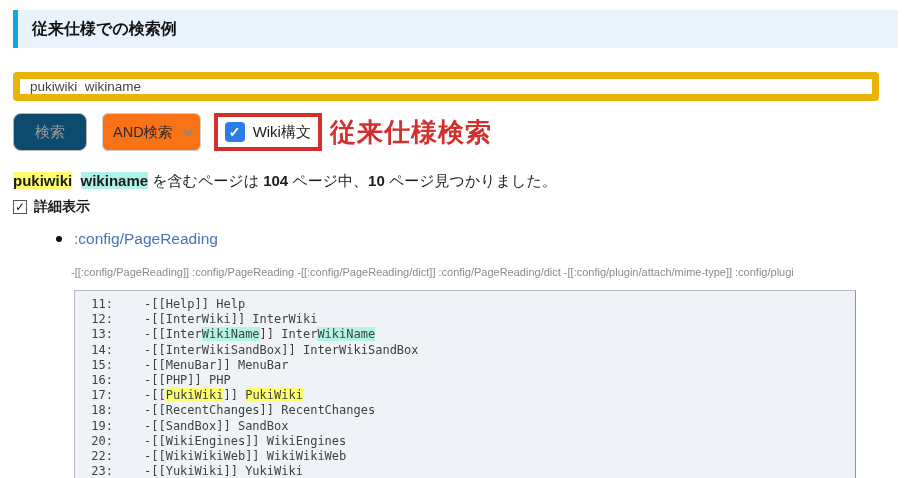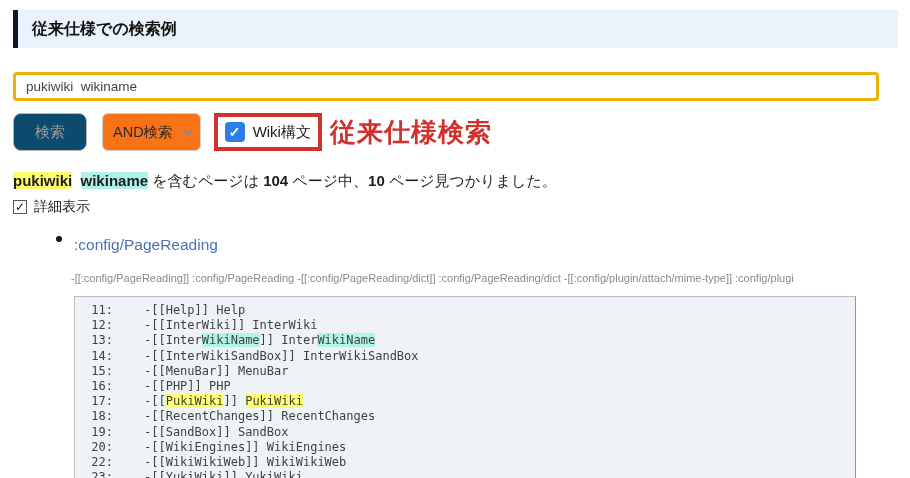--- a/index.html
+++ b/index.html
@@ -4,35 +4,35 @@
 <style>
   * { box-sizing: border-box; margin: 0; padding: 0; }
   html, body { width: 910px; height: 478px; background: #ffffff; overflow: hidden; }
   body { font-family: "Liberation Sans", sans-serif; color: #222; }
 
   .page { padding: 10px 12px 0 13px; }
 
   
   .section-header {
     background: #eaf2fb;
-    border-left: 5px solid #0f172a;
+    border-left: 5px solid #0ea5e9;
     height: 38px;
     display: flex;
     align-items: center;
     padding-left: 14px;
   }
   .section-header .title { font-size: 16px; font-weight: bold; color: #111; }
 
   
   .search-input {
     display: block;
     margin-top: 24px;
     width: 866px;
     height: 29px;
-    border: 3px solid #eab308;
+    border: 7px solid #eab308;
     border-radius: 4px;
     padding: 0 10px;
     font-size: 13.5px;
     color: #444;
     font-family: "Liberation Sans", sans-serif;
     outline: none;
   }
 
   
   .controls { margin-top: 12px; display: flex; align-items: center; }
@@ -112,24 +112,24 @@
     border: 1px solid #555;
     background: #fff;
     display: flex;
     align-items: center;
     justify-content: center;
     font-size: 12px;
     color: #222;
     line-height: 1;
     cursor: pointer;
   }
-  .detail-label { font-size: 14px; color: #1c1c1c; }
-
-  
-  .result-item { margin-top: 20px; padding-left: 43px; display: flex; gap: 12px; }
+  .detail-label { font-size: 14px; color: #1c1c1c; font-weight: bold; }
+
+  
+  .result-item { margin-top: 14px; padding-left: 43px; display: flex; align-items: center; gap: 12px; }
   .bullet { width: 6px; height: 6px; border-radius: 50%; background: #111; flex: 0 0 auto; }
   .page-link { font-size: 15.5px; color: #4d71b2; text-decoration: none; cursor: pointer; }
   .meta-line {
     margin-top: 18px;
     padding-left: 58px;
     font-size: 11px;
     color: #8a8a8a;
     white-space: nowrap;
     overflow: hidden;
     width: 896px;

